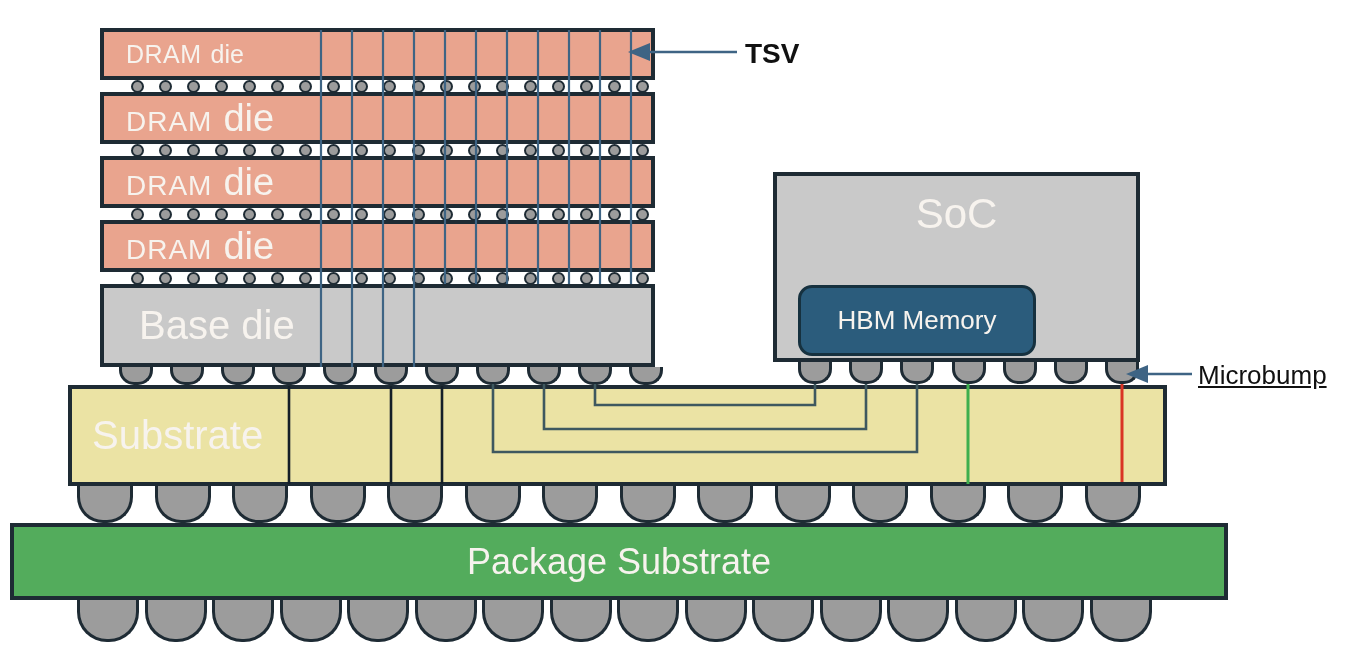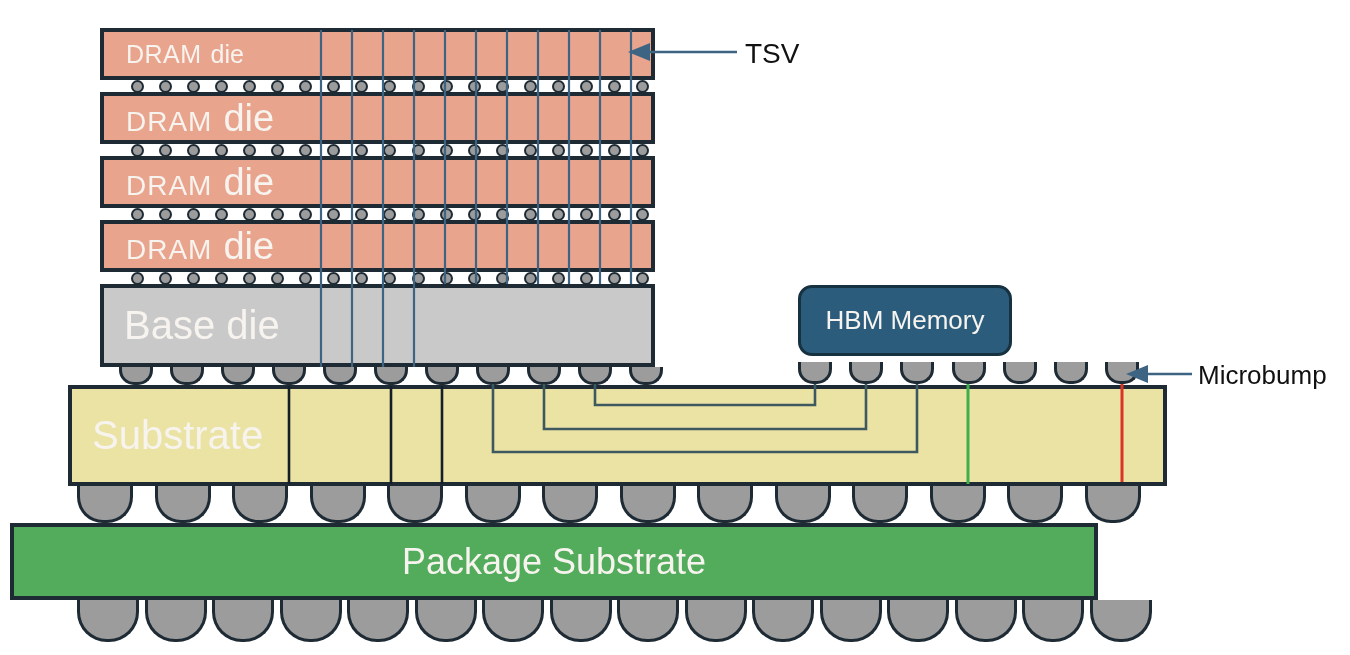--- a/index.html
+++ b/index.html
@@ -21,21 +21,21 @@
     --label-dark:#111111;
   }
   html,body{margin:0;padding:0;background:var(--bg);}
   #canvas{
     position:relative;width:1350px;height:655px;background:var(--bg);
     font-family:"Liberation Sans", sans-serif;overflow:hidden;
   }
   .abs{position:absolute;box-sizing:border-box;}
   .layer{border:4px solid var(--die-border);}
   .dram-die{background:var(--die-fill);display:flex;align-items:center;}
-  .gray-die{background:var(--gray-fill);display:flex;align-items:center;}
+  .gray-die{background:var(--gray-fill);display:flex;align-items:center;padding-left:15px;}
   .die-label{color:var(--label-light);padding-left:22px;white-space:nowrap;line-height:1;}
   .die-label .w1{font-size:28px;letter-spacing:1px;}
   .die-label .w2{font-size:38px;margin-left:11px;}
   .die-label.small .w1{font-size:25px;letter-spacing:0.5px;}
   .die-label.small .w2{font-size:25px;margin-left:9px;}
   .base-label{font-size:40px;color:var(--label-light);padding-left:20px;}
   .blue-box{
     background:var(--blue-box);border:3px solid var(--blue-box-border);
     border-radius:14px;color:var(--label-light);
     display:flex;align-items:center;justify-content:center;text-align:center;
@@ -51,22 +51,22 @@
   #substrate-label{font-size:36px;color:var(--label-light);}
   .circle-bump{
     position:absolute;background:var(--bump-fill);
     border:2.5px solid var(--die-border);border-radius:50%;box-sizing:border-box;
   }
   .u-bump{
     position:absolute;background:var(--bump-fill);
     border:3px solid var(--die-border);border-top:none;box-sizing:border-box;
   }
   .annotation{position:absolute;color:var(--label-dark);white-space:nowrap;line-height:1;}
-  #tsv-label{font-size:28px;}
-  #microbump-label{font-size:26px;}
+  #tsv-label{font-size:28px;font-weight:bold;}
+  #microbump-label{font-size:26px;text-decoration:underline;}
   #overlay{position:absolute;left:0;top:0;pointer-events:none;}
 </style>
 </head>
 <body>
 
 <div id="canvas">
 
   <div class="abs layer dram-die" style="left:100px;top:28px;width:555px;height:52px;">
     <div class="die-label small">
       <span class="w1">DRAM</span><span class="w2">die</span>
@@ -85,31 +85,34 @@
   <div class="abs layer dram-die" style="left:100px;top:220px;width:555px;height:52px;">
     <div class="die-label">
       <span class="w1">DRAM</span><span class="w2">die</span>
     </div>
   </div>
 
   <div class="abs layer gray-die" style="left:100px;top:284px;width:555px;height:83px;">
     <div class="base-label">Base die</div>
   </div>
 
-  <div id="hbm-box" class="abs blue-box" style="left:798px;top:285px;width:214px;height:71px;">
+  <div id="soc" class="abs layer" style="left:773px;top:172px;width:367px;height:190px;">
+    <div id="soc-label">SoC</div>
+  </div>
+  <div id="hbm-box" class="abs blue-box" style="left:798px;top:285px;width:238px;height:71px;">
     <div>
       <div>HBM Memory</div>
     </div>
   </div>
 
   <div id="interposer" class="abs layer" style="left:68px;top:385px;width:1099px;height:101px;">
     <div id="interposer-label">Substrate</div>
   </div>
 
-  <div id="substrate" class="abs layer" style="left:10px;top:523px;width:1088px;height:77px;">
+  <div id="substrate" class="abs layer" style="left:10px;top:523px;width:1218px;height:77px;">
     <div id="substrate-label">Package Substrate</div>
   </div>
 
   <div id="bumps">
       <div class="circle-bump" style="left: 130.5px; top: 79.5px; width: 13px; height: 13px;"></div>
       <div class="circle-bump" style="left: 158.6px; top: 79.5px; width: 13px; height: 13px;"></div>
       <div class="circle-bump" style="left: 186.7px; top: 79.5px; width: 13px; height: 13px;"></div>
       <div class="circle-bump" style="left: 214.8px; top: 79.5px; width: 13px; height: 13px;"></div>
       <div class="circle-bump" style="left: 242.9px; top: 79.5px; width: 13px; height: 13px;"></div>
       <div class="circle-bump" style="left: 271px; top: 79.5px; width: 13px; height: 13px;"></div>

